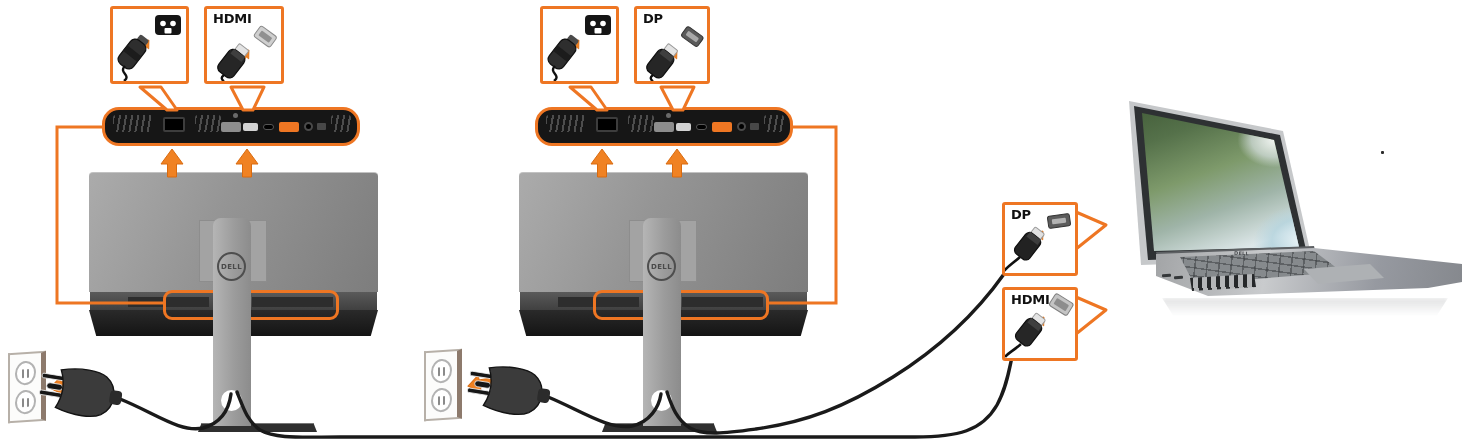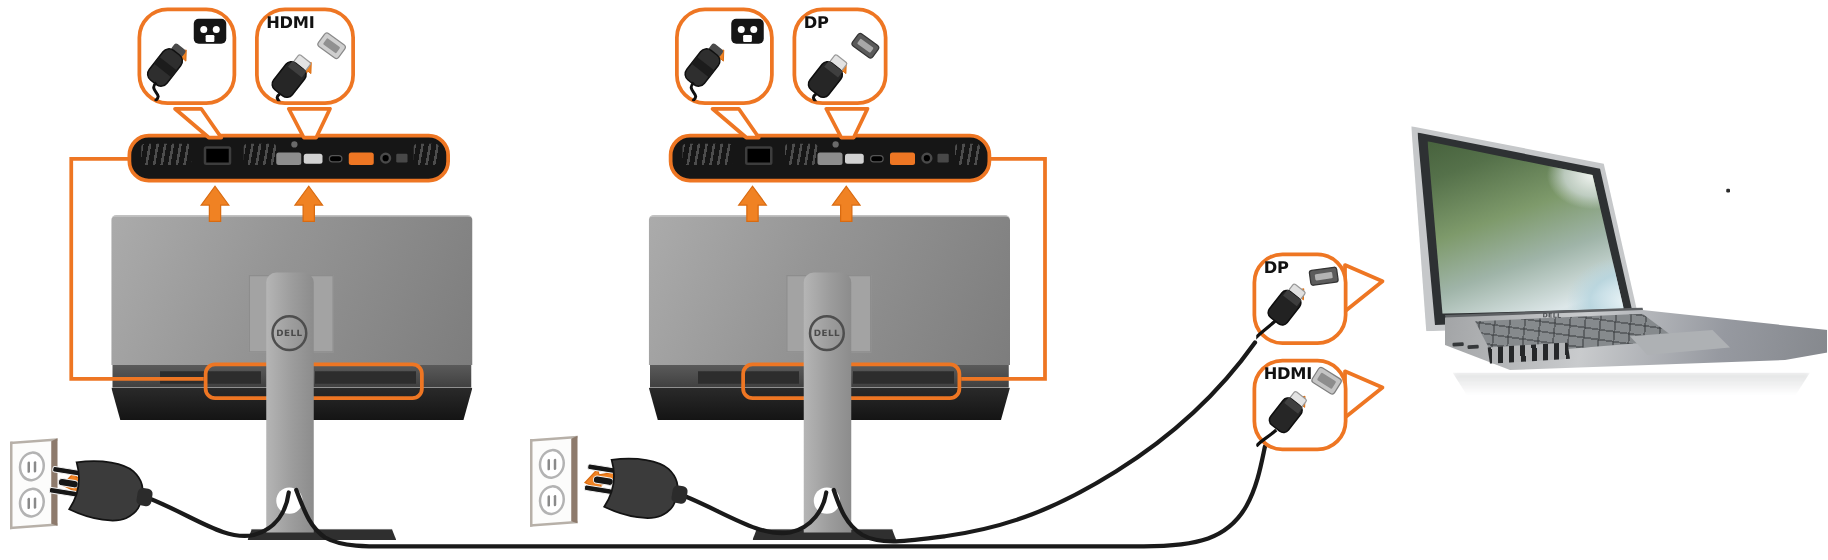--- a/index.html
+++ b/index.html
@@ -39,21 +39,21 @@
   .ps-power{left:58px;top:7px;width:22px;height:15px;background:#000;border:2px solid #3d3d3d;border-radius:2px;}
   .ps-screw{left:128px;top:3px;width:5px;height:5px;border-radius:50%;background:#6a6a6a;}
   .ps-dp{left:116px;top:12px;width:20px;height:10px;background:#8d8d8d;border-radius:2px;}
   .ps-hdmi{left:138px;top:13px;width:15px;height:8px;background:#d2d2d2;border-radius:2px;}
   .ps-usbc{left:158px;top:14px;width:11px;height:6px;background:#000;border:1px solid #555;border-radius:3px;}
   .ps-orange{left:174px;top:12px;width:20px;height:10px;background:var(--accent,#EE7623);border-radius:2px;}
   .ps-jack{left:199px;top:12px;width:9px;height:9px;background:#000;border:2px solid #4a4a4a;border-radius:50%;}
   .ps-tiny{left:212px;top:13px;width:9px;height:7px;background:#484848;border-radius:1px;}
 
   
-  .callout{position:absolute;background:#fff;border:3px solid var(--accent,#EE7623);border-radius:24px;z-index:10;}
+  .callout{position:absolute;background:#fff;border:3px solid var(--accent,#EE7623);border-radius:3px;z-index:10;}
   .callout .lbl{position:absolute;top:2px;left:6px;font-size:13px;font-weight:bold;color:#111;letter-spacing:-.2px;}
   .callout svg{position:absolute;left:0;top:0;}
 
   
   .outlet{position:absolute;width:38px;height:70px;background:#fcfcfb;border:2px solid #b7b0a8;
     border-right:5px solid #8d7a6c;transform:skewY(-4deg);z-index:1;
     display:flex;flex-direction:column;align-items:center;justify-content:center;gap:5px;}
   .socket{width:21px;height:24px;border:2px solid #b3b3b3;border-radius:50%;position:relative;background:#fff;}
   .socket i{position:absolute;top:6px;width:2px;height:9px;background:#8a8a8a;border-radius:1px;}
   .socket i.s1{left:5px;} .socket i.s2{right:5px;}

